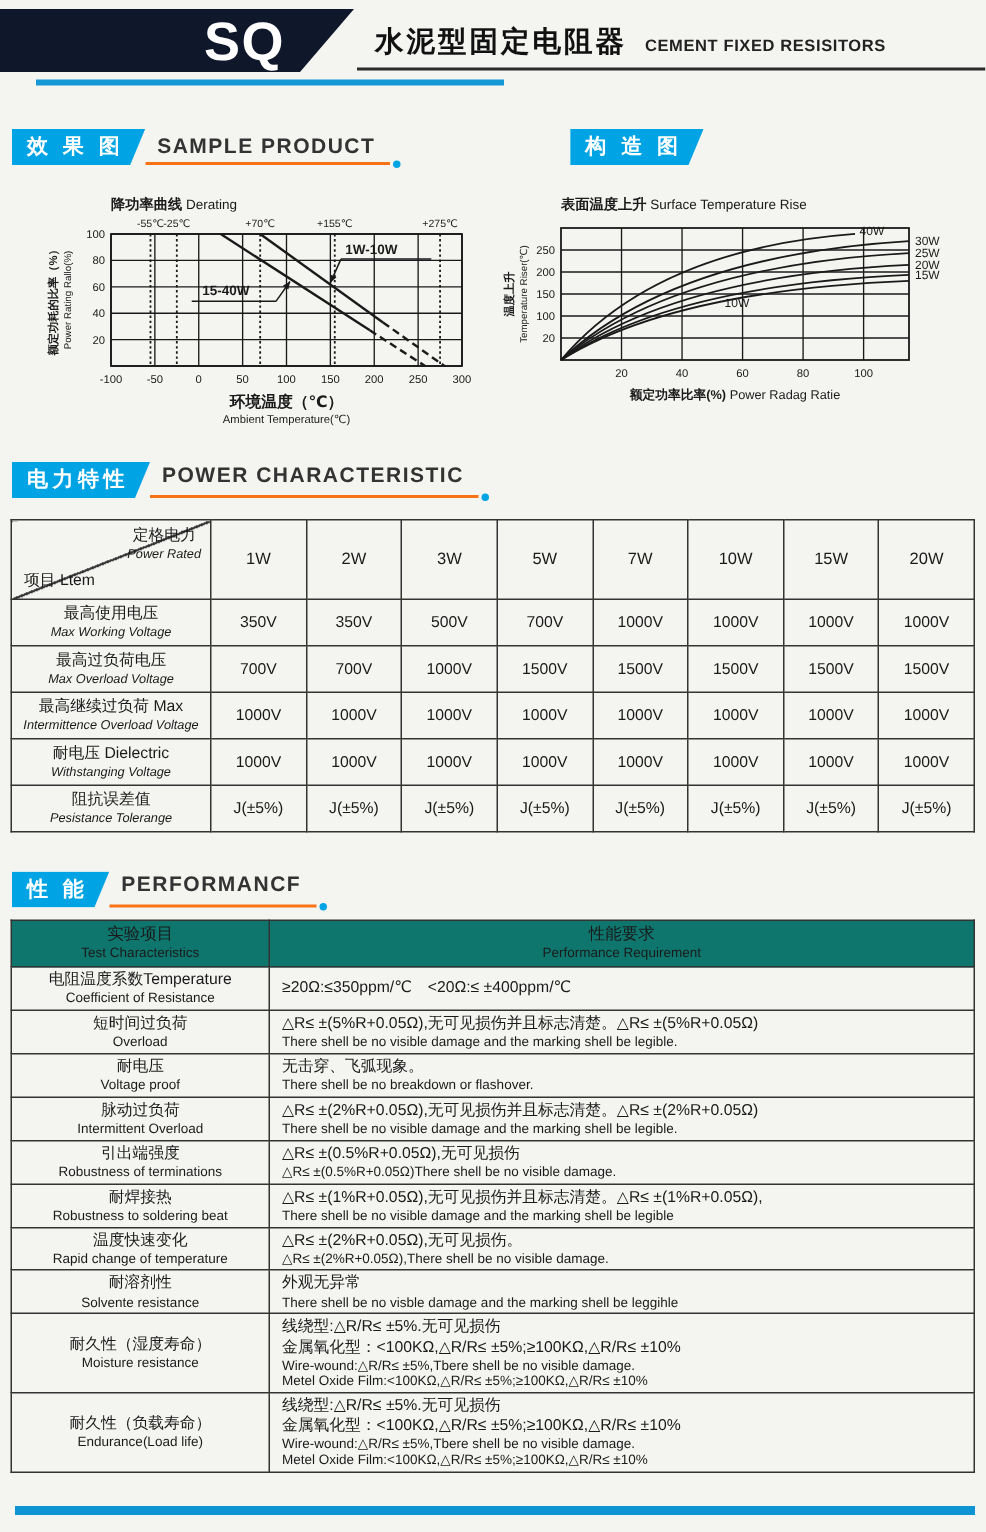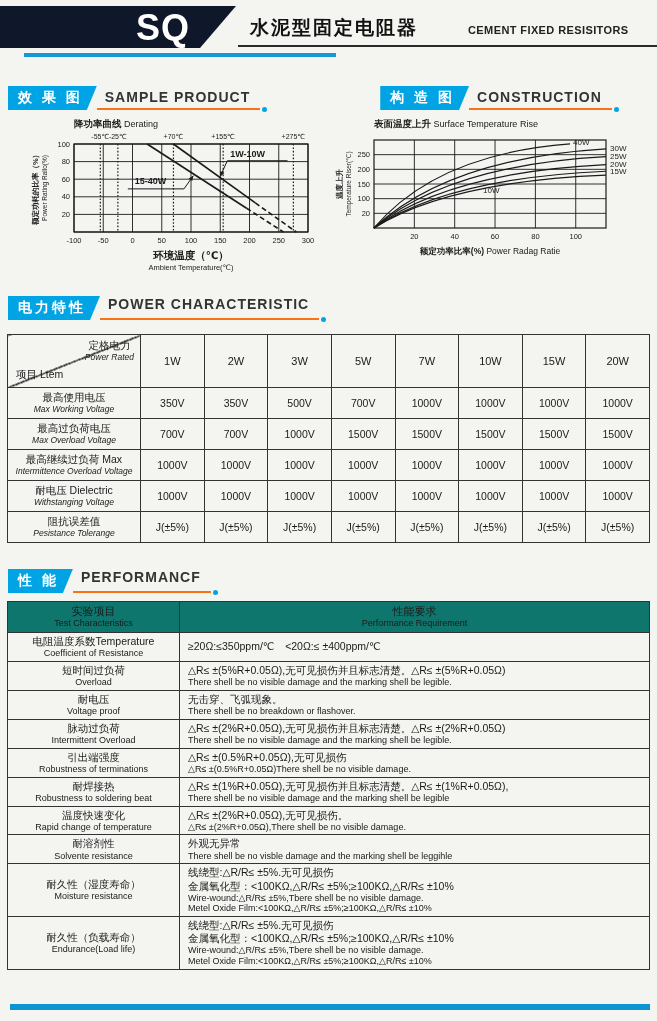--- a/index.html
+++ b/index.html
@@ -9,26 +9,26 @@
     font-family:"Liberation Sans","DejaVu Sans",sans-serif;
     color:#1a1a1a;
     position:relative;overflow:hidden;
   }
   
   .header{position:relative;height:60px;}
   .band{position:absolute;left:0;top:6px;width:236px;height:42px;background:#0f172a;
         clip-path:polygon(0 0,100% 0,calc(100% - 36px) 100%,0 100%);}
   .sq{position:absolute;right:46px;top:1px;font-size:36px;font-weight:bold;color:#ffffff;letter-spacing:1px;}
   .band-tail{position:absolute;left:24px;top:53px;width:312px;height:4px;background:#1598d6;}
-  .titles{position:absolute;left:250px;top:15px;display:flex;align-items:baseline;white-space:nowrap;gap:38px;}
+  .titles{position:absolute;left:250px;top:15px;display:flex;align-items:baseline;white-space:nowrap;}
   .t-cn{font-size:19px;font-weight:bold;letter-spacing:2px;color:#111;}
   .t-en{font-size:11px;font-weight:bold;color:#222;margin-left:12px;letter-spacing:0.4px;}
   .title-rule{position:absolute;left:238px;top:45px;width:419px;height:2px;background:#2a2a2a;}
   
-  .sec-row{display:flex;margin:26px 0 4px 8px;}
+  .sec-row{display:flex;margin:26px 0 16px 8px;}
   .sec{display:flex;align-items:flex-end;white-space:nowrap;}
   .badge{background:#00a4e4;color:#fff;font-weight:bold;font-size:14px;letter-spacing:3px;
          padding:3px 14px 3px 10px;clip-path:polygon(0 0,100% 0,calc(100% - 10px) 100%,0 100%);}
   .sec-label{font-size:14px;font-weight:bold;color:#333;letter-spacing:1px;
              border-bottom:2px solid #f97316;padding:0 10px 3px 8px;position:relative;}
   .sec-label::after{content:"";position:absolute;right:-7px;bottom:-4px;width:5px;height:5px;border-radius:50%;background:#00a4e4;}
   .sec2{margin-left:120px;}
   .sec-single{margin:16px 0 0 8px;display:flex;}
   .sec-single.perf{margin-top:26px;text-align:center;}
   
@@ -75,21 +75,20 @@
   <div class="title-rule"></div>
 </div>
 
 <div class="sec-row">
   <div class="sec">
     <span class="badge">效 果 图</span>
     <span class="sec-label">SAMPLE PRODUCT</span>
   </div>
   <div class="sec sec2">
     <span class="badge">构 造 图</span>
-    <span class="sec-label">CONSTRUCTION</span>
   </div>
 </div>
 
 <div class="charts">
   <svg id="chart-derating" class="chart1" width="296" height="166" viewBox="0 0 296 166">
       <text x="48" y="13" font-size="9.5"><tspan font-weight="bold">降功率曲线</tspan><tspan font-size="9"> Derating</tspan></text>
       <line x1="48" y1="30" x2="48" y2="118" stroke="#1a1a1a" stroke-width="0.9"></line>
       <text x="48" y="129" font-size="7.5" text-anchor="middle" font-weight="normal">-100</text>
       <line x1="77.25" y1="30" x2="77.25" y2="118" stroke="#1a1a1a" stroke-width="0.9"></line>
       <text x="77.25" y="129" font-size="7.5" text-anchor="middle" font-weight="normal">-50</text>

